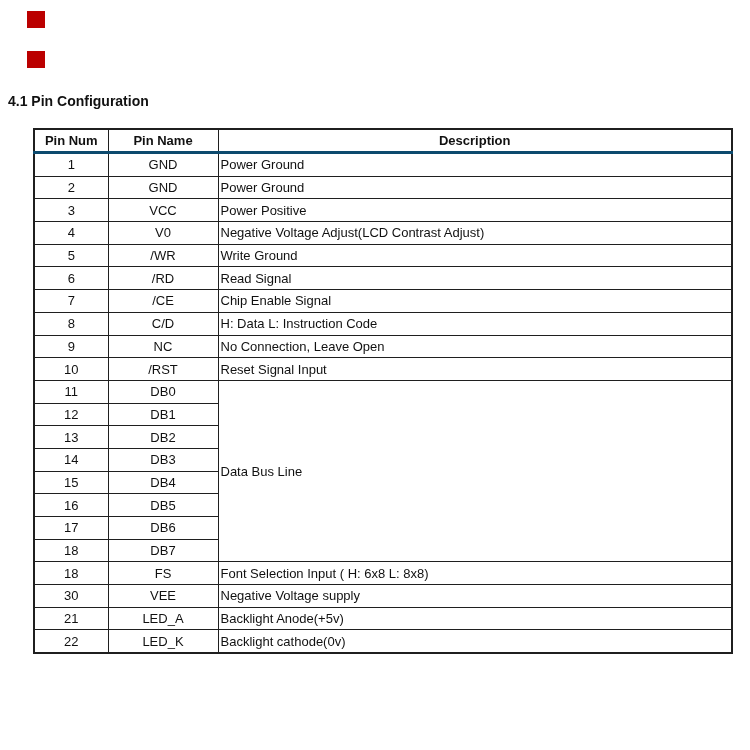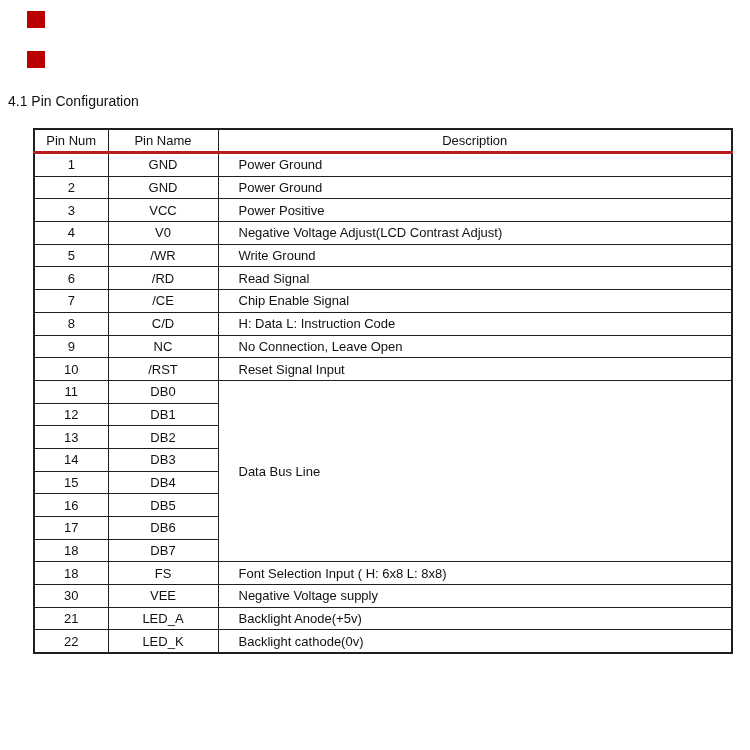--- a/index.html
+++ b/index.html
@@ -17,21 +17,21 @@
     width: 18px; height: 17px;
   }
   .red-marker.first  { top: 11px; }
   .red-marker.second { top: 51px; }
 
   .section-heading {
     position: absolute;
     left: 8px; top: 93px;
     margin: 0;
     font-size: 14px;
-    font-weight: 400;
+    font-weight: 700;
     line-height: 16px;
     color: #111111;
   }
 
   table.pin-table {
     position: absolute;
     left: 33px; top: 128px;
     width: 700px;
     border-collapse: collapse;
     table-layout: fixed;
@@ -45,28 +45,28 @@
     font-size: 13px;
     padding: 0;
     text-align: center;
     vertical-align: middle;
     color: #111111;
     background: #ffffff;
     overflow: hidden;
     white-space: nowrap;
   }
   .pin-table thead th {
-    font-weight: 400;
+    font-weight: 700;
     height: 21px;
-    border-bottom: 3px solid #b91c1c;
+    border-bottom: 3px solid #0c4a6e;
   }
   .pin-table tbody td { height: 21.7px; font-weight: 400; }
   .pin-table td.desc {
     text-align: left;
-    padding-left: 20px;
+    padding-left: 2px;
   }
 </style>
 </head>
 <body>
 
 <div class="red-marker first" style="background: rgb(187, 0, 0);"></div>
 <div class="red-marker second" style="background: rgb(187, 0, 0);"></div>
 
 <h1 class="section-heading">4.1 Pin Configuration</h1>
 

